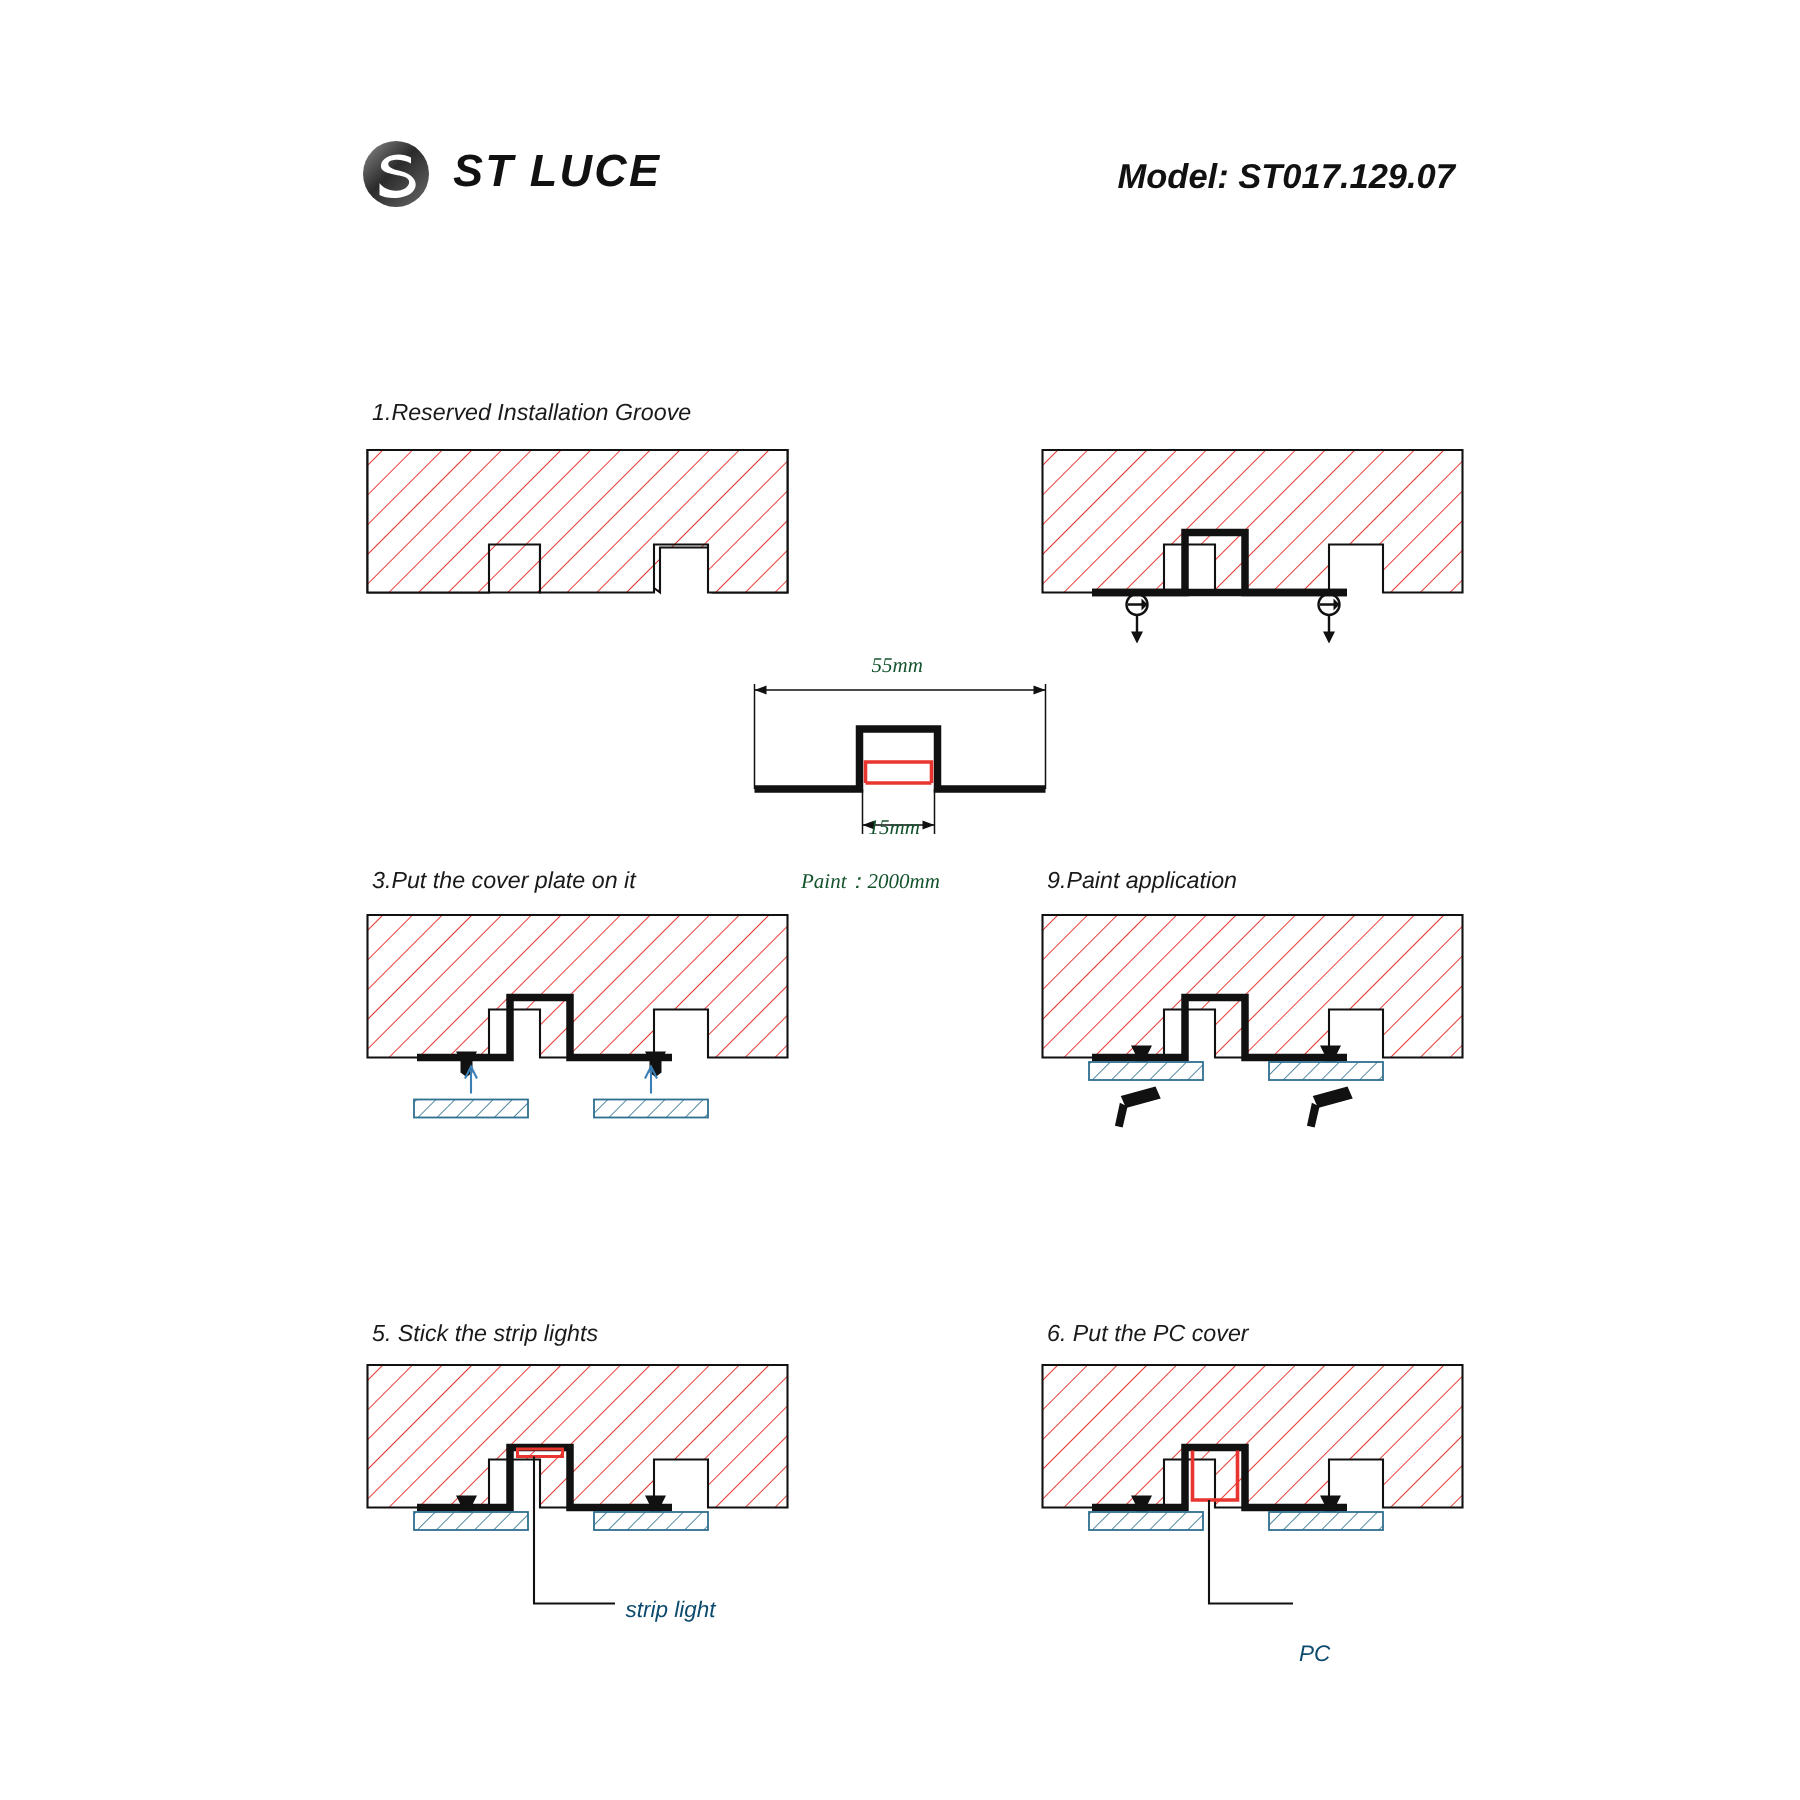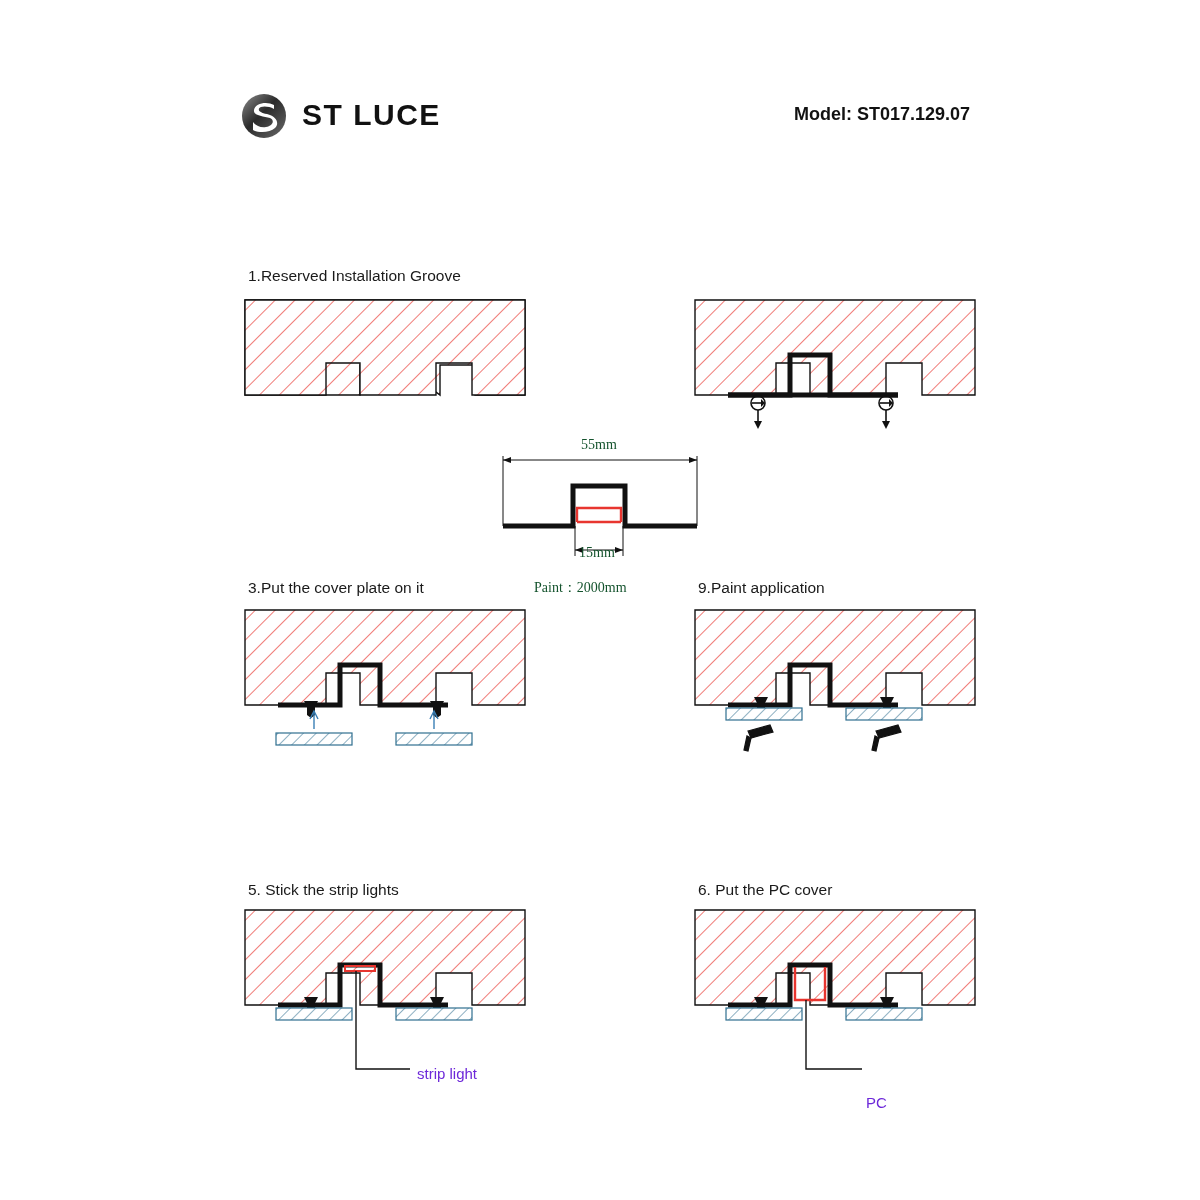--- a/index.html
+++ b/index.html
@@ -13,20 +13,21 @@
     position: relative;
     font-family: "Liberation Sans", sans-serif;
     color: #1a1a1a;
     overflow: hidden;
   }
   .sheet {
     position: absolute;
     left: 0; top: 0;
     width: 965px;
     height: 1200px;
+    font-style: italic;
   }
 
   
   .header {
     position: absolute;
     left: 240px;
     top: 92px;
     width: 730px;
     height: 60px;
   }
@@ -48,21 +49,21 @@
     font-weight: bold;
     letter-spacing: 1.5px;
     color: #111;
     line-height: 1;
     padding-bottom: 3px;
   }
   .model {
     position: absolute;
     right: 0;
     top: 12px;
-    font-size: 18px;
+    font-size: 23px;
     font-weight: bold;
     color: #111;
     white-space: nowrap;
   }
 
   
   .caption {
     position: absolute;
     font-size: 15.5px;
     color: #1a1a1a;
@@ -71,21 +72,21 @@
   }
   .dim-label {
     position: absolute;
     font-size: 14px;
     color: #14532d;
     font-family: "Liberation Serif", serif;
   }
   .panel-label {
     position: absolute;
     font-size: 15px;
-    color: #6d28d9;
+    color: #0c4a6e;
   }
 
   
   #cap1 { left: 248px; top: 266px; }
   #cap2 { left: 694px; top: 244px; width: 290px; }
   #cap3 { left: 248px; top: 578px; }
   #cap4 { left: 698px; top: 578px; }
   #cap5 { left: 248px; top: 880px; }
   #cap6 { left: 698px; top: 880px; }
 

